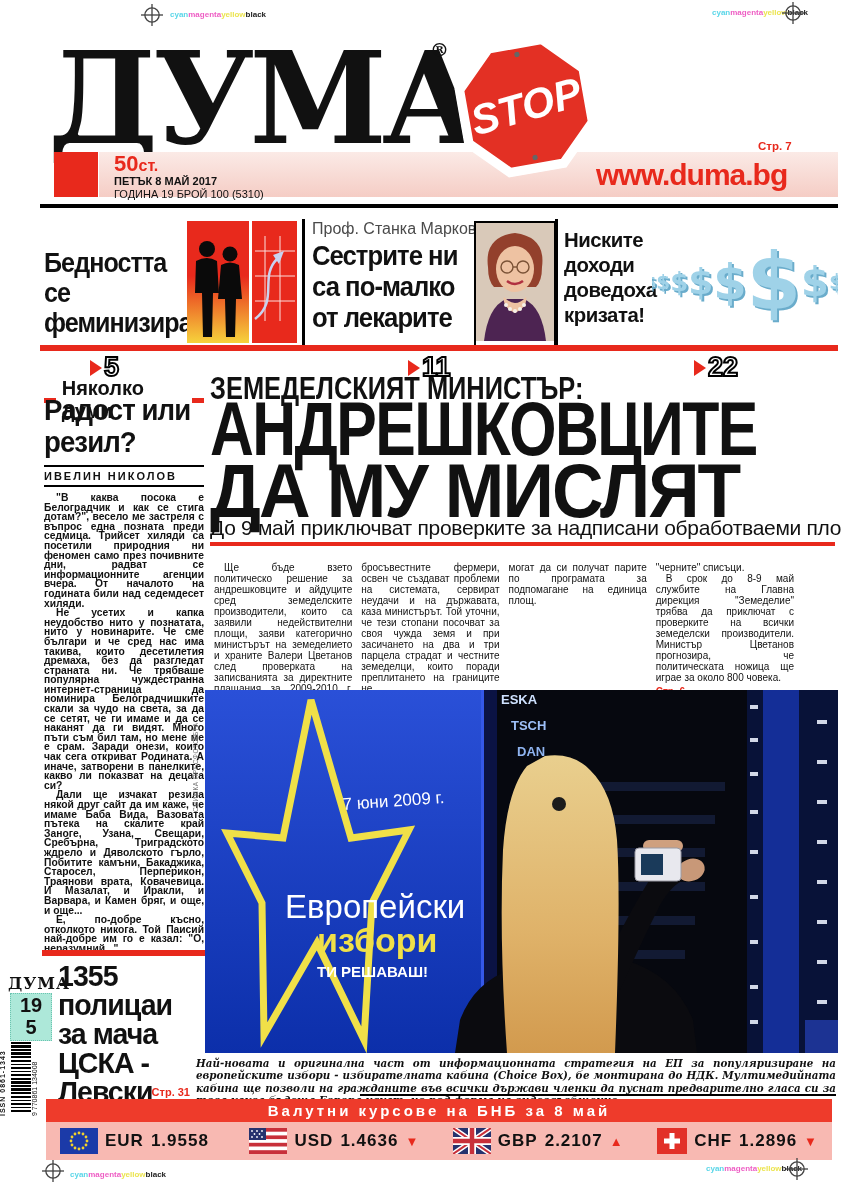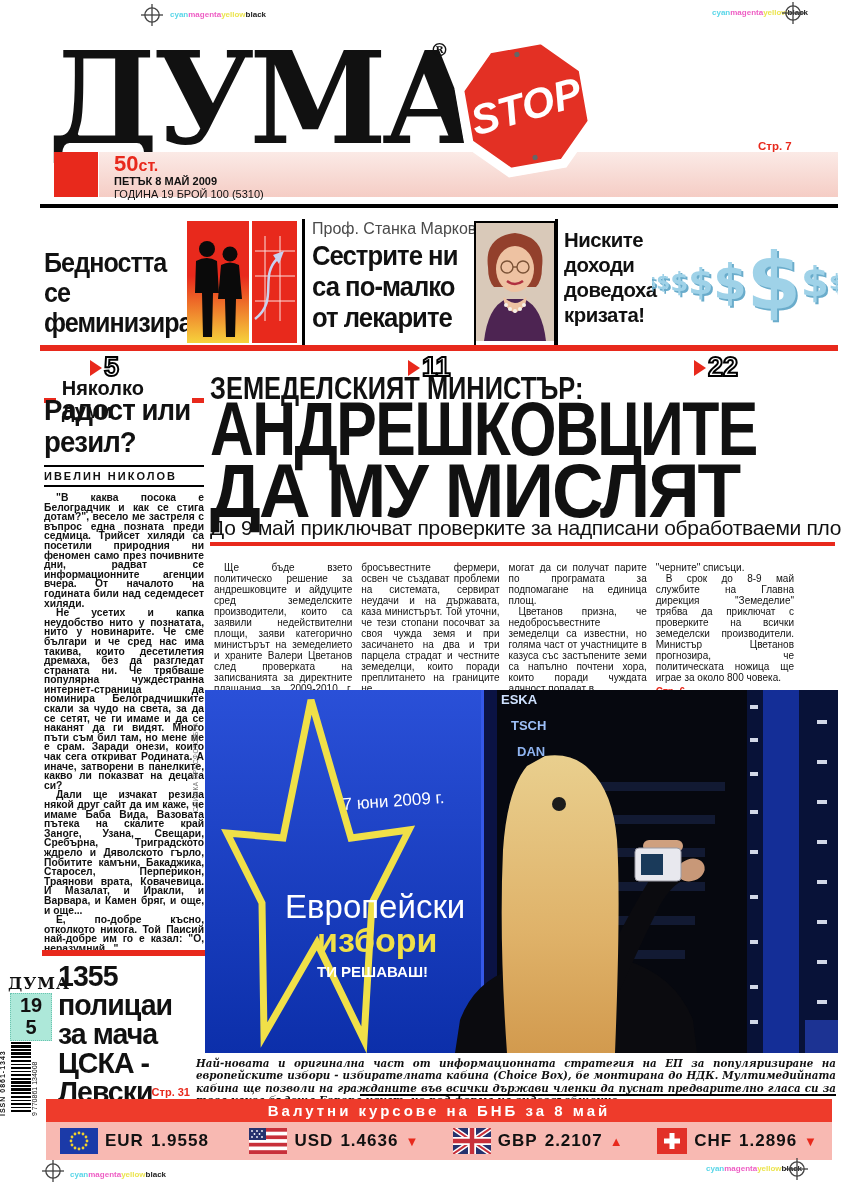--- a/index.html
+++ b/index.html
@@ -117,22 +117,23 @@
         <line x1="0" y1="10" x2="20" y2="10" stroke="#444" stroke-width="1.2"></line>
         <line x1="10" y1="0" x2="10" y2="20" stroke="#444" stroke-width="1.2"></line>
       </svg>
   </div>
 
   <div class="abs logo nowrap"><span>ДУМА</span></div>
   <div class="abs reg-r">®</div>
   <div class="abs red-square"></div>
   <div class="abs pink-bar"></div>
   <div class="abs price"><span>50</span><span class="unit">ст.</span></div>
-  <div class="abs dateline">ПЕТЪК 8 МАЙ 2009</div>
+  <div class="abs dateline">ПЕТЪК 8 МАЙ 2017</div>
   <div class="abs issueline">ГОДИНА 19 БРОЙ 100 (5310)</div>
+  <div class="abs website">www.duma.bg</div>
 
   <div class="abs stop-wrap">
     <svg width="136" height="136" viewBox="0 0 130 130">
       <polygon points="38,2 92,2 128,38 128,92 92,128 38,128 2,92 2,38" fill="#e9e9e9"></polygon>
       <polygon points="39,5 91,5 125,39 125,91 91,125 39,125 5,91 5,39" fill="#e33024" stroke="#fff" stroke-width="9"></polygon>
       <circle cx="65" cy="15" r="2.5" fill="#666"></circle>
         <circle cx="65" cy="115" r="2.5" fill="#666"></circle>
       <text x="65" y="79" text-anchor="middle" font-size="40" font-weight="bold" font-style="italic" fill="#fff" transform="rotate(-6 65 65)">STOP</text>
     </svg>
   </div>
@@ -249,21 +250,20 @@
   <div class="abs ms-rule"></div>
   <div class="abs ms-cols">
     <div class="ncol">
         <p>Ще бъде взето политическо решение за андрешковците и айдуците сред земеделските производители, които са заявили недействителни площи, заяви категорично министърът на земеделието и храните Валери Цветанов след проверката на записванията за директните плащания за 2009-2010 г. Недо-</p>
       </div>
     <div class="ncol">
         <p class="flush">бросъвестните фермери, освен че създават проблеми на системата, сервират неудачи и на държавата, каза министърът. Той уточни, че тези стопани посочват за своя чужда земя и при засичането на два и три парцела страдат и честните земеделци, които поради преплитането на границите не</p>
       </div>
     <div class="ncol">
         <p class="flush">могат да си получат парите по програмата за подпомагане на единица площ.</p>
-        <p>Цветанов призна, че недобросъвестните земеделци са известни, но голяма част от участниците в казуса със застъпените земи са напълно почтени хора, които поради чуждата алчност попадат в</p>
       </div>
     <div class="ncol">
         <p class="flush">"черните" списъци.</p>
         <p>В срок до 8-9 май службите на Главна дирекция "Земеделие" трябва да приключат с проверките на всички земеделски производители. Министър Цветанов прогнозира, че политическата ножица ще играе за около 800 човека.</p>
       <div class="ms-page">Стр. 6</div>
     </div>
   </div>
 
   <div class="abs photo-credit">СНИМКА ПРЕСФОТО/БТА</div>
   <div class="abs photo">

